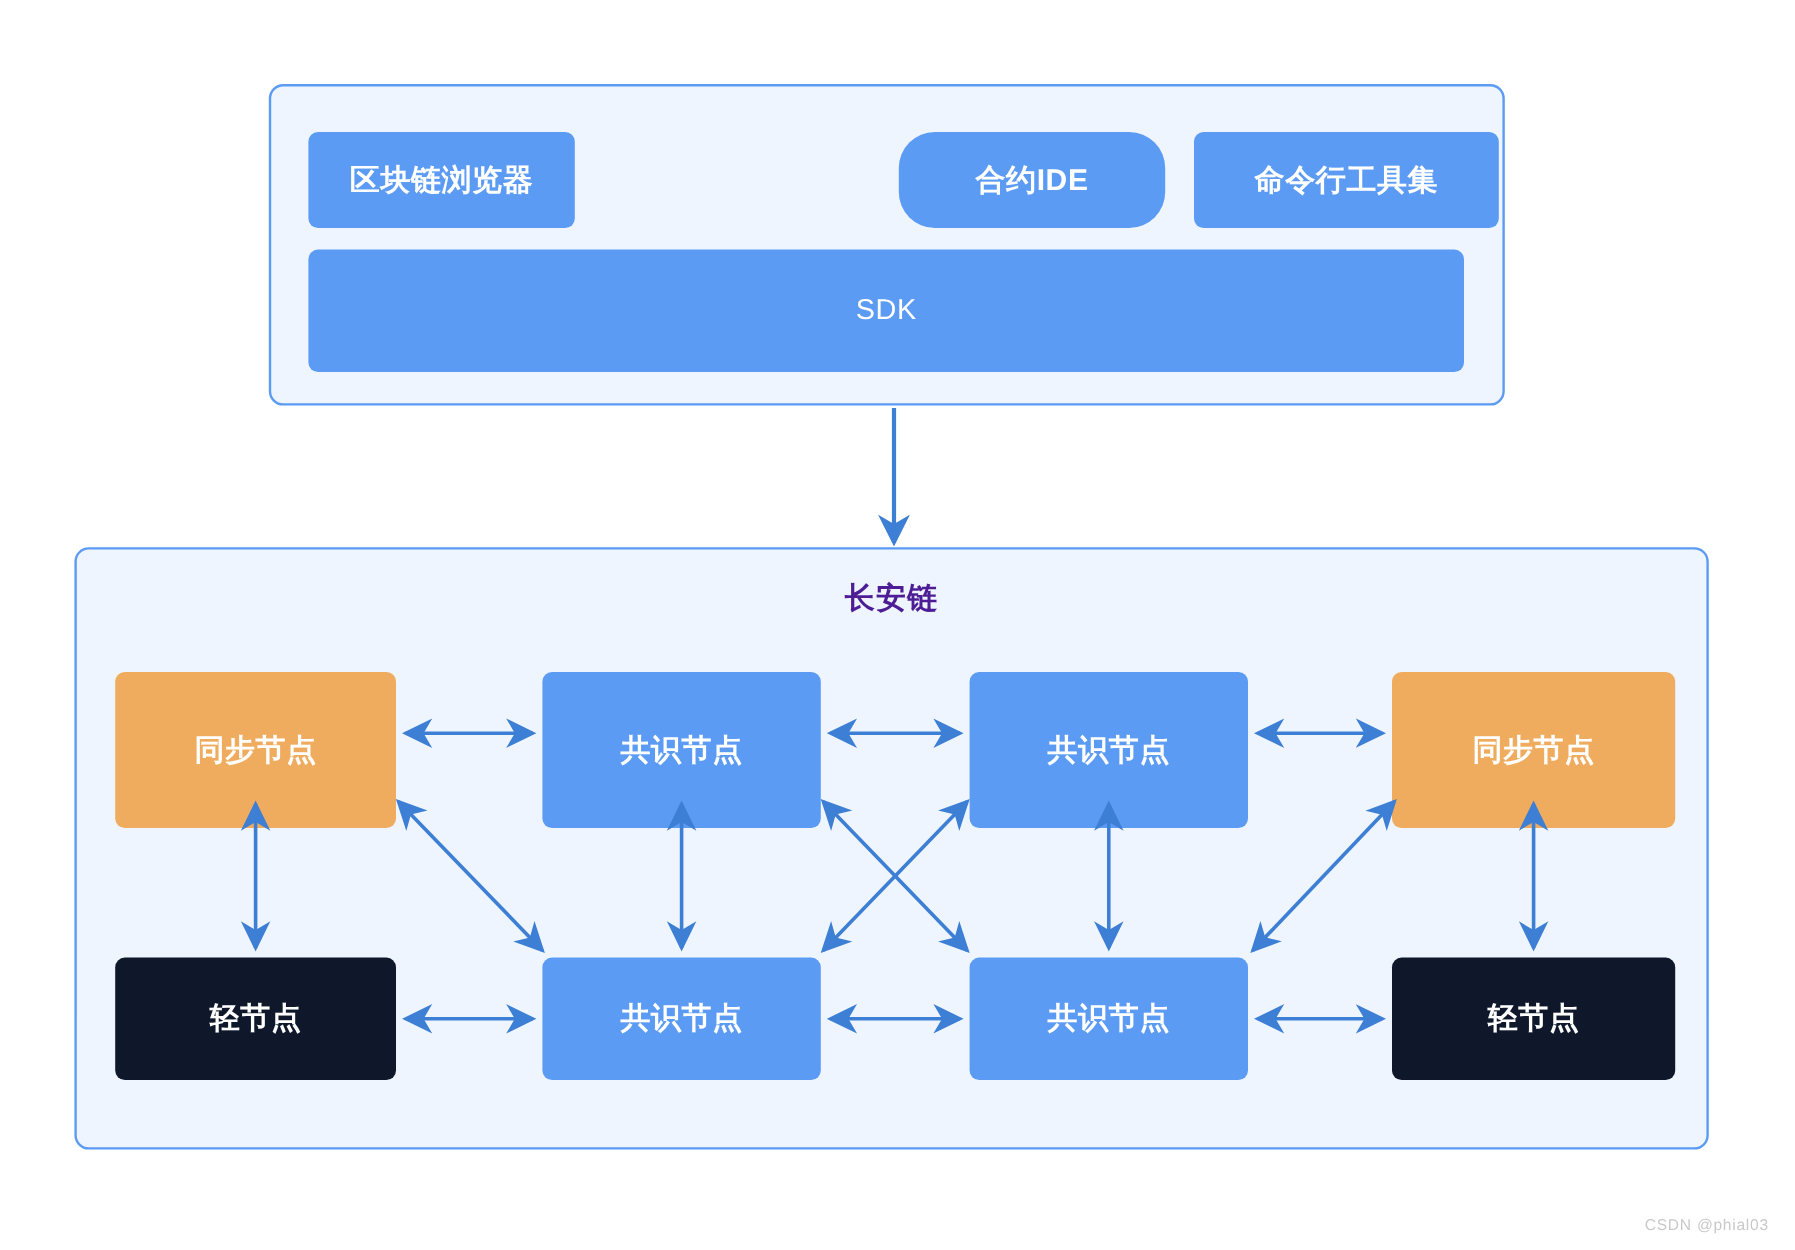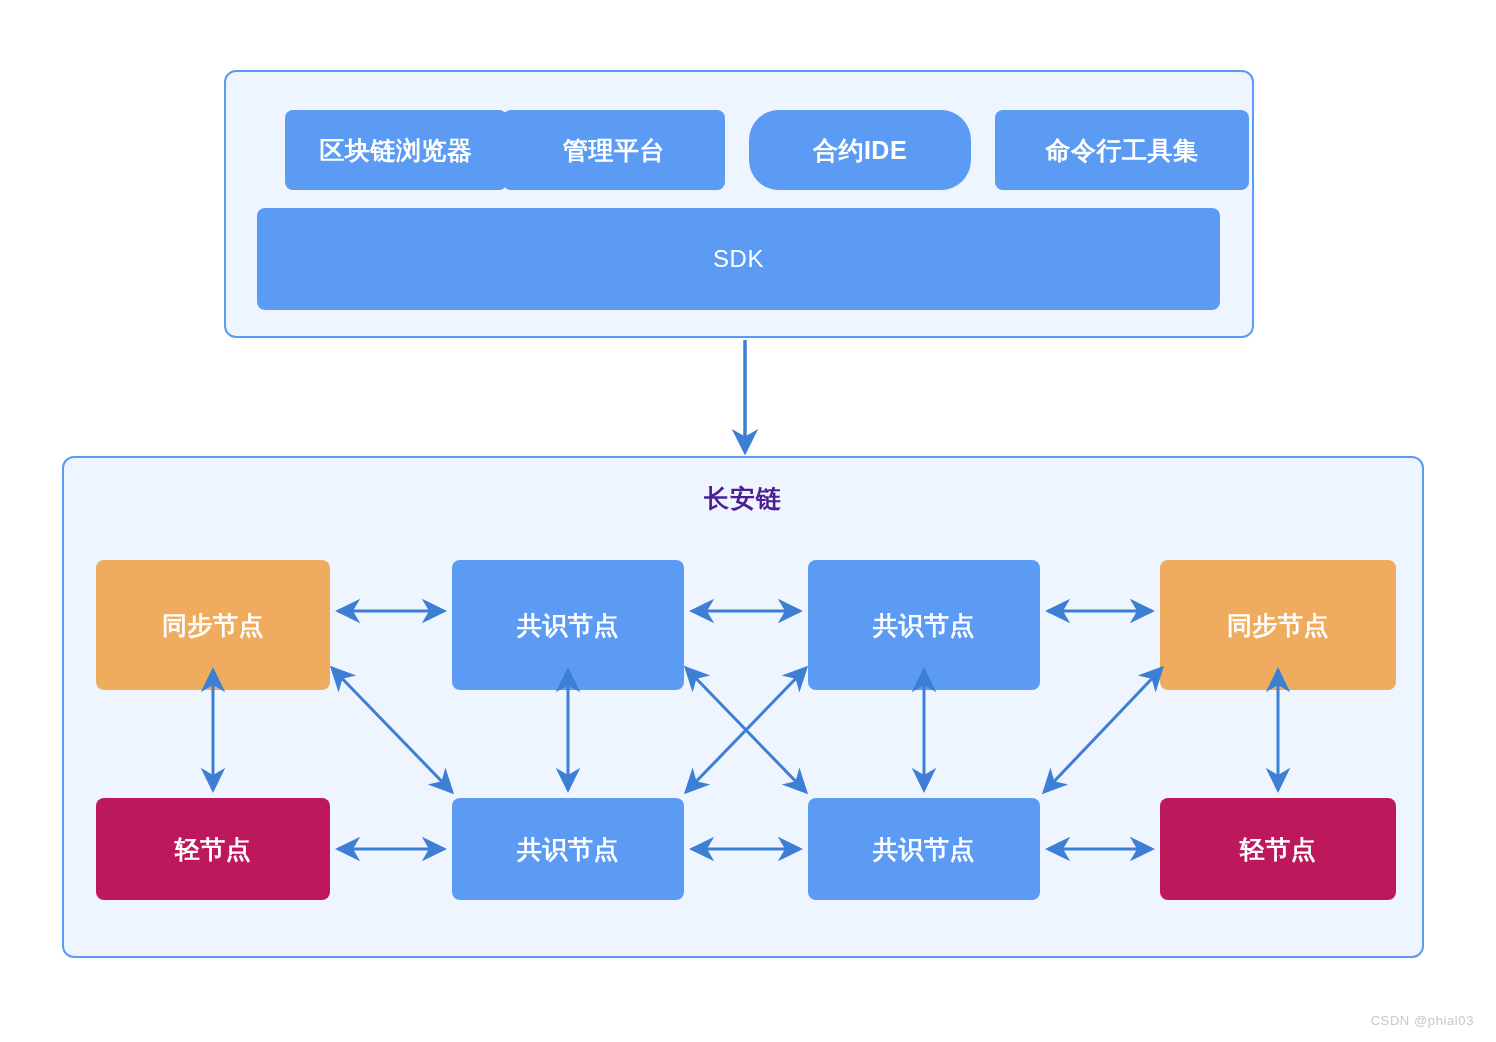--- a/index.html
+++ b/index.html
@@ -49,29 +49,29 @@
     color: #ffffff;
     border-radius: 8px;
     font-weight: bold;
     letter-spacing: 0.5px;
     text-align: center;
     line-height: 1.2;
     user-select: none;
   }
   .box.blue   { background: #5b9bf3; }
   .box.orange { background: #efac5e; }
-  .box.green  { background: #be185d; }
+  .box.green  { background: #0f172a; }
 
   
   .tool-box {
     top: 110px;
     height: 80px;
     font-size: 25px;
   }
-  #tool-0 { left: 257px; width: 222px; margin-left: 28px; }
+  #tool-0 { left: 257px; width: 222px; }
   #tool-1 { left: 503px; width: 222px; }
   #tool-2 { left: 749px; width: 222px; border-radius: 30px; }
   #tool-3 { left: 995px; width: 254px; }
 
   #sdk-box {
     left: 257px;
     top: 208px;
     width: 963px;
     height: 102px;
     font-size: 24px;
@@ -125,21 +125,20 @@
 </style>
 </head>
 <body>
 
 <div id="canvas">
 
   <div class="panel" id="tools-panel"></div>
 
   <div class="box blue tool-box" id="tool-0">区块链浏览器</div>
 
-  <div class="box blue tool-box" id="tool-1">管理平台</div>
 
   <div class="box blue tool-box" id="tool-2">合约IDE</div>
 
   <div class="box blue tool-box" id="tool-3">命令行工具集</div>
 
   <div class="box blue" id="sdk-box">SDK</div>
 
   <div class="panel" id="chain-panel"></div>
 
   <div id="chain-title">长安链</div>

